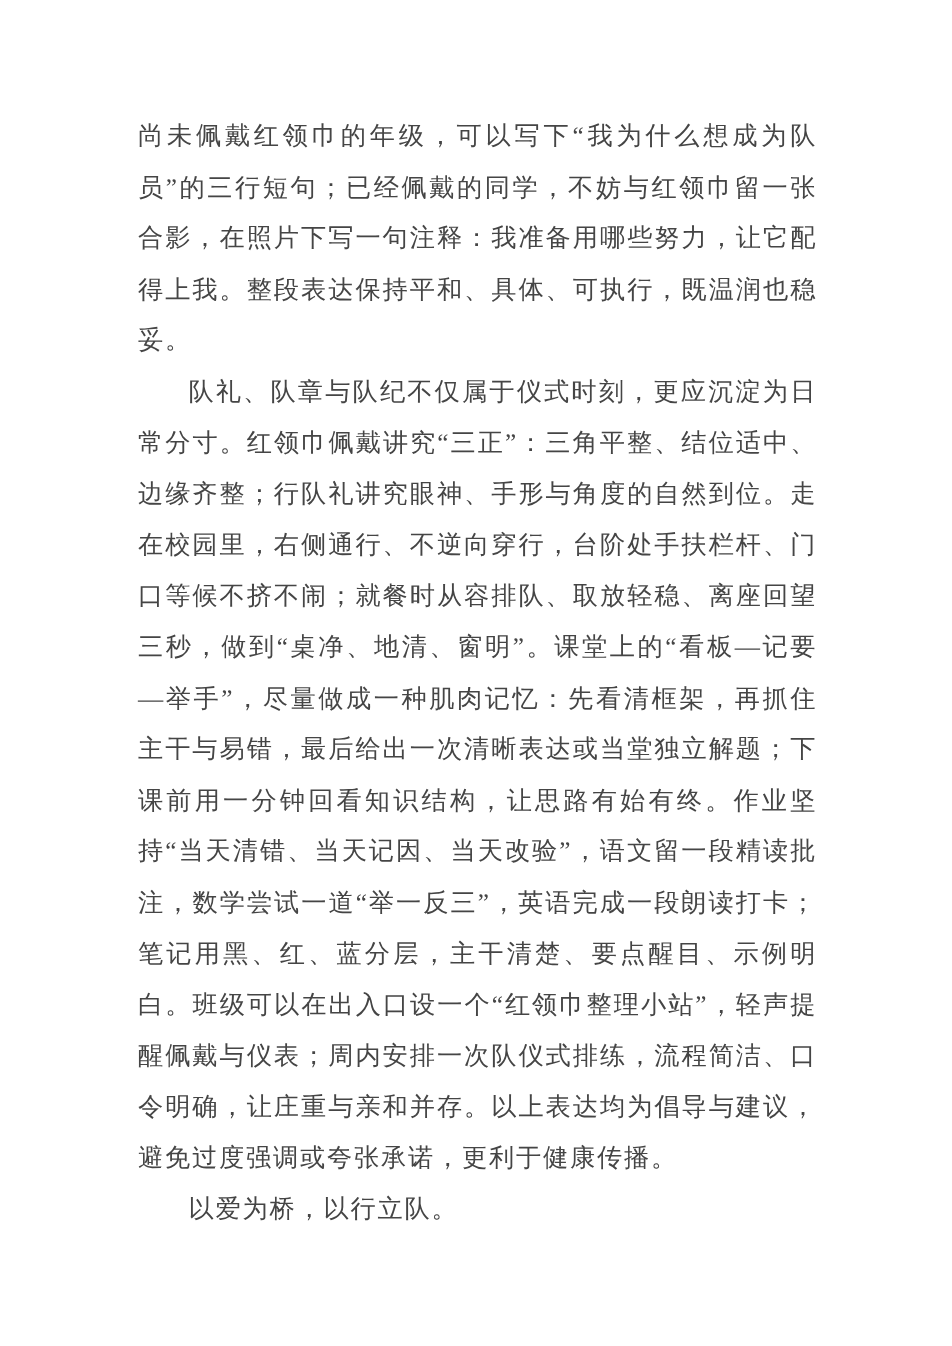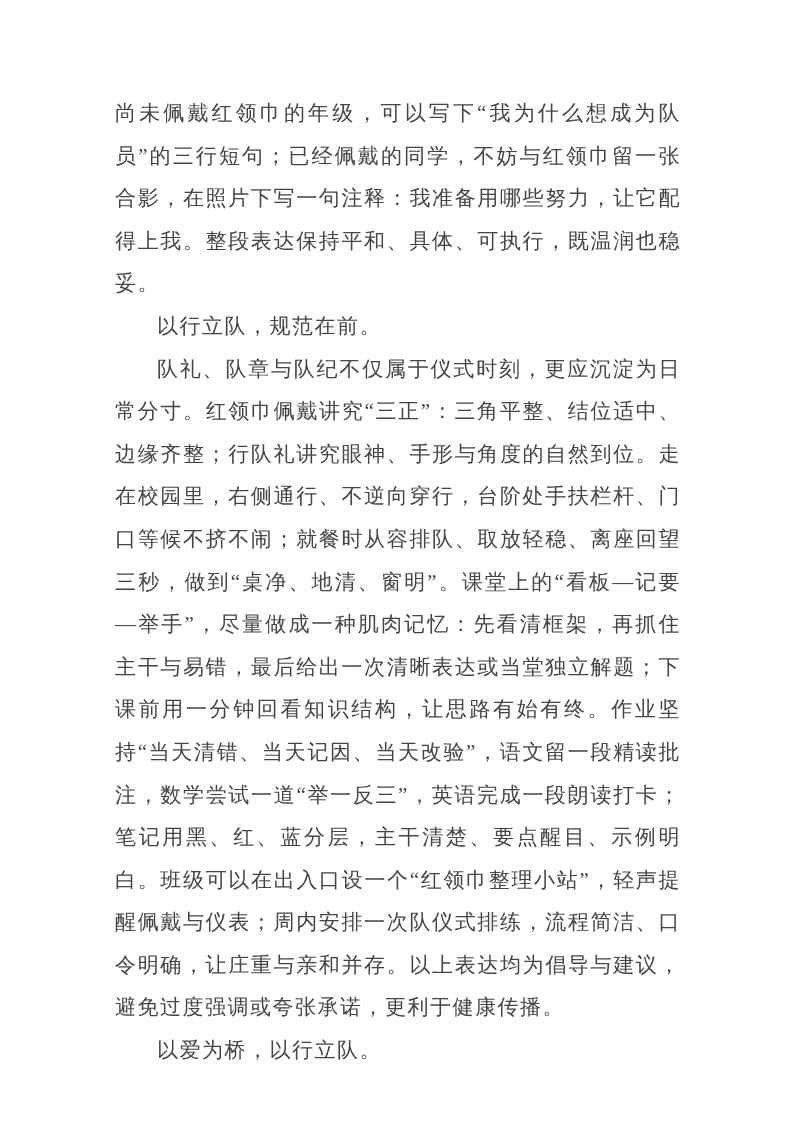--- a/index.html
+++ b/index.html
@@ -34,17 +34,16 @@
   .content p.indent {
     text-indent: 2em;
   }
 </style>
 </head>
 <body>
 
 <div class="page">
   <div class="content">
     <p>尚未佩戴红领巾的年级，可以写下“我为什么想成为队员”的三行短句；已经佩戴的同学，不妨与红领巾留一张合影，在照片下写一句注释：我准备用哪些努力，让它配得上我。整段表达保持平和、具体、可执行，既温润也稳妥。</p>
-    <p class="indent">以行立队，规范在前。</p>
     <p class="indent">队礼、队章与队纪不仅属于仪式时刻，更应沉淀为日常分寸。红领巾佩戴讲究“三正”：三角平整、结位适中、边缘齐整；行队礼讲究眼神、手形与角度的自然到位。走在校园里，右侧通行、不逆向穿行，台阶处手扶栏杆、门口等候不挤不闹；就餐时从容排队、取放轻稳、离座回望三秒，做到“桌净、地清、窗明”。课堂上的“看板—记要—举手”，尽量做成一种肌肉记忆：先看清框架，再抓住主干与易错，最后给出一次清晰表达或当堂独立解题；下课前用一分钟回看知识结构，让思路有始有终。作业坚持“当天清错、当天记因、当天改验”，语文留一段精读批注，数学尝试一道“举一反三”，英语完成一段朗读打卡；笔记用黑、红、蓝分层，主干清楚、要点醒目、示例明白。班级可以在出入口设一个“红领巾整理小站”，轻声提醒佩戴与仪表；周内安排一次队仪式排练，流程简洁、口令明确，让庄重与亲和并存。以上表达均为倡导与建议，避免过度强调或夸张承诺，更利于健康传播。</p>
     <p class="indent">以爱为桥，以行立队。</p>
   </div>
 </div>
 
 </body></html>

